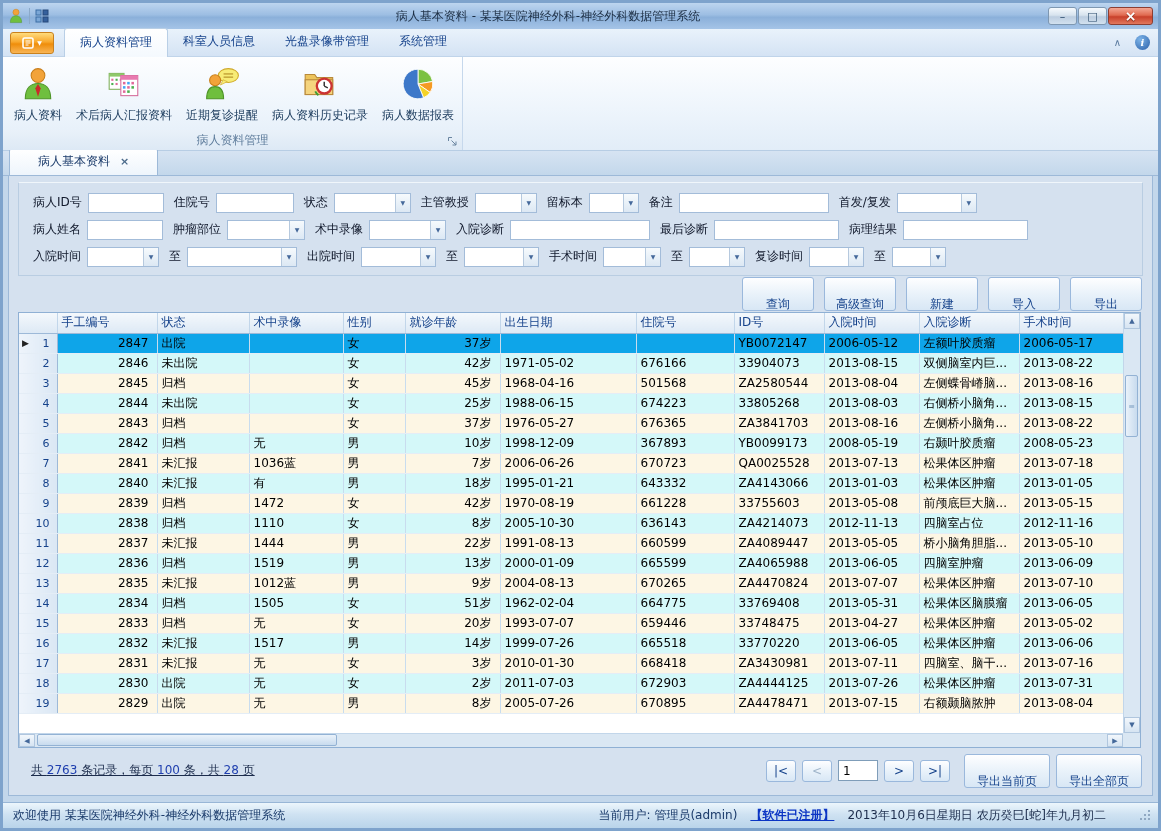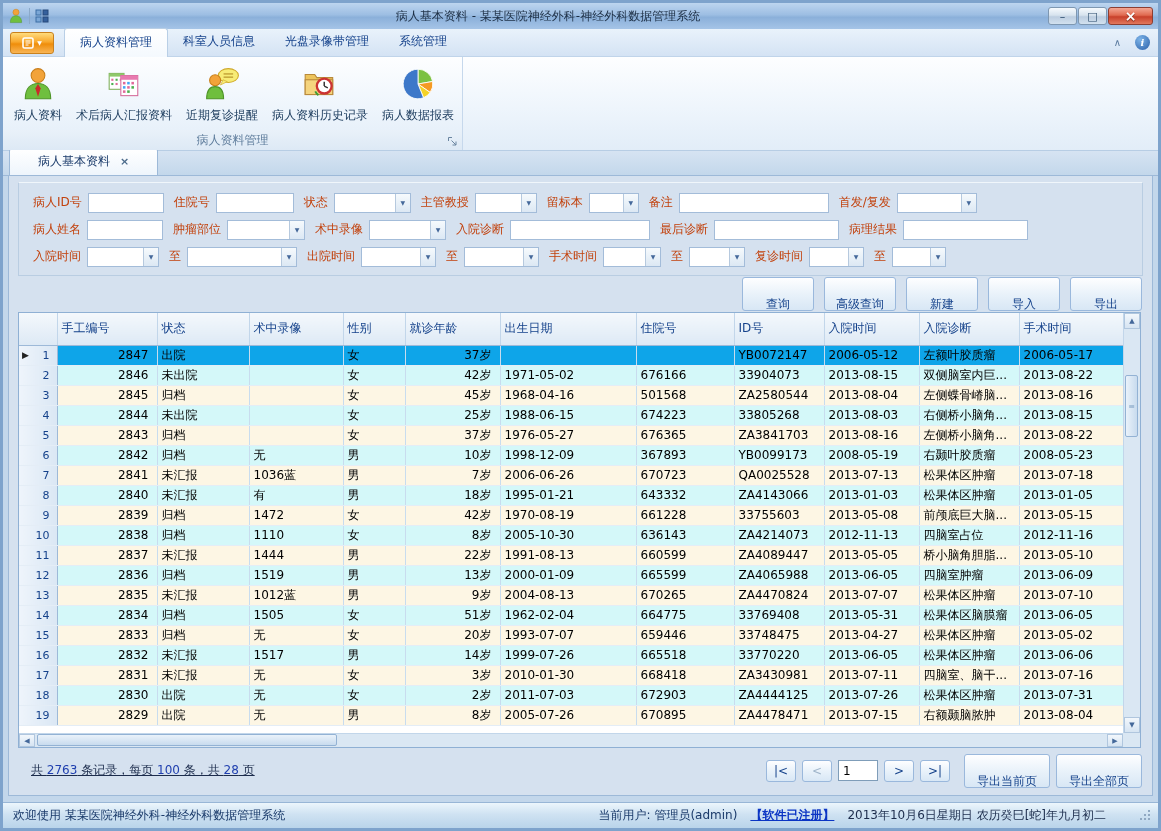--- a/index.html
+++ b/index.html
@@ -54,39 +54,39 @@
   .doctabs{height:25px;flex:0 0 25px;display:flex;align-items:flex-end;padding:2px 2px 0 6px;
     background:linear-gradient(#d6e3f2,#c3d7eb);border-bottom:1px solid #9db9d8;}
   .dtab{background:linear-gradient(#ffffff,#eef5fc);border:1px solid #9db9d8;border-bottom:none;
     border-radius:3px 3px 0 0;padding:4px 28px 5px;display:flex;gap:10px;align-items:center;color:#1a3a6a;}
   .dtab-close{color:#4a6a8a;font-weight:bold;font-size:11px;line-height:1;}
   .page{flex:1;margin:0 5px 6px;background:#d5e1ef;border:1px solid #9db9d8;border-top:none;
     padding:6px 9px 2px;display:flex;flex-direction:column;min-height:0;}
   
   .filter-box{border:1px solid #b9cde2;border-top-color:#f0f6fb;background:#d5e1ef;padding:6px 4px 5px;}
   .frow{display:flex;align-items:center;height:27px;}
-  .flabel{color:#c2410c;margin:0 6px 0 10px;white-space:nowrap;}
+  .flabel{color:#0f172a;margin:0 6px 0 10px;white-space:nowrap;}
   .txt{height:20px;border:1px solid #a3bcd9;background:#fff;padding:0 3px;font:inherit;outline:none;}
   .sel{height:20px;border:1px solid #a3bcd9;background:#fff;display:flex;}
   .sel-fill{flex:1;}
   .sel-arrow{width:15px;background:linear-gradient(#f6fafd,#dce8f4);border-left:1px solid #b6c9de;
     display:flex;align-items:center;justify-content:center;font-size:6px;color:#44689a;}
   
   .actions{display:flex;align-items:center;height:36px;flex:0 0 36px;padding:0 1px;}
   .cbrow{display:flex;align-items:center;gap:33px;margin-left:62px;}
   .cb{display:flex;align-items:center;gap:5px;color:#15428b;white-space:nowrap;}
   .cb-box{width:13px;height:13px;background:#fff;border:1px solid #8aa8c8;box-shadow:inset 0 0 0 1px #dce8f2;}
   .abtns{margin-left:auto;display:flex;gap:10px;}
   .btn{min-width:72px;height:33px;border:1px solid #9ab8dc;border-radius:3px;color:#15428b;font:inherit;
     background:linear-gradient(#fefeff,#e9f2fa 50%,#d8e7f5);padding:16px 10px;text-align:center;line-height:20px;}
   
   .grid-wrap{flex:0 0 436px;border:1px solid #8fb0d4;background:#fff;width:max-content;
     display:grid;grid-template-columns:1104px 17px;grid-template-rows:420px 14px;}
   table.grid{border-collapse:collapse;table-layout:fixed;width:1104px;font-size:12px;}
-  table.grid th{height:32px;background:linear-gradient(#f4f8fc,#dde9f5);border-right:1px solid #c2d6ea;
+  table.grid th{height:20px;background:linear-gradient(#f4f8fc,#dde9f5);border-right:1px solid #c2d6ea;
     border-bottom:1px solid #9db9d8;color:#15428b;font-weight:normal;text-align:left;padding:0 4px;
     overflow:hidden;white-space:nowrap;}
   table.grid td{height:20px;border-right:1px solid #c8dcee;border-bottom:1px solid #e4edf6;
     padding:0 4px;overflow:hidden;white-space:nowrap;color:#000;}
   tr.cream td{background:#fdf6e4;}
   tr.cyan td{background:#d4f8f9;}
   tr.selrow td{background:#0ea5e9;}
   table.grid td.marker{background:linear-gradient(90deg,#eef4fb,#dae7f4);border-right:1px solid #9db9d8;
     color:#15428b;text-align:right;padding-right:7px;position:relative;font-size:11px;}
   .row-arrow{position:absolute;left:3px;top:4px;font-size:9px;color:#222;}

